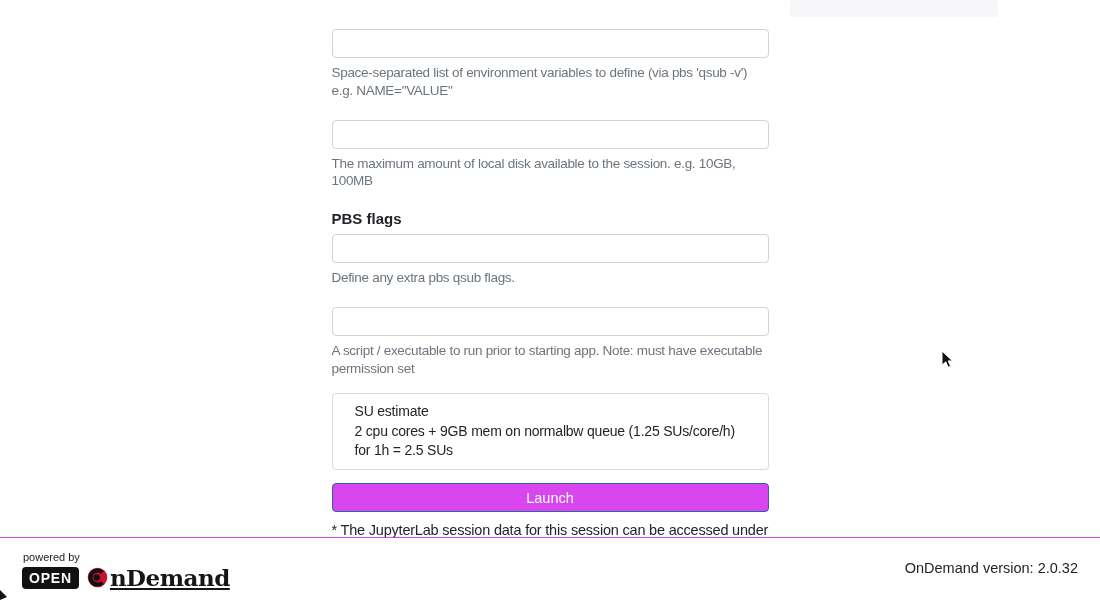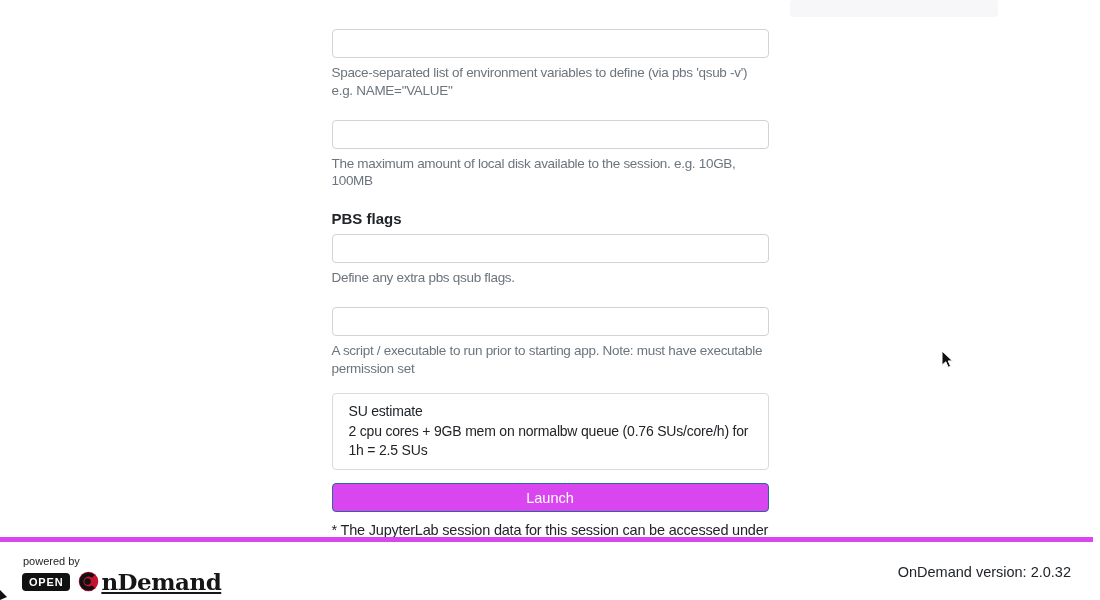--- a/index.html
+++ b/index.html
@@ -21,42 +21,42 @@
     display:block;width:100%;box-sizing:border-box;height:29px;
     border:1px solid #ced4da;border-radius:4px;background:#fff;
     padding:4px 10px;font-size:14px;color:#495057;outline:none;
     font-family:"Liberation Sans","DejaVu Sans",sans-serif;
   }
   .help{
     margin-top:6px;font-size:13.5px;letter-spacing:-0.3px;line-height:1.32;color:#6c757d;
   }
   .su-box{
     margin-top:14px;border:1px solid #d8dbdf;border-radius:4px;background:#fff;
-    padding:8px 16px;font-size:14px;letter-spacing:-0.2px;line-height:1.42;color:#212529;
+    padding:8px 22px;font-size:14px;letter-spacing:-0.2px;line-height:1.42;color:#212529;
   }
   .launch-btn{
     display:block;width:100%;box-sizing:border-box;height:29px;margin-top:13px;
     background:#d946ef;border:1px solid #2a679c;border-radius:4px;
     color:#ffffff;font-size:14.5px;text-align:center;cursor:pointer;
     font-family:"Liberation Sans","DejaVu Sans",sans-serif;
   }
   .footnote{
     margin:9px 0 0 0;font-size:14.5px;letter-spacing:-0.2px;line-height:1.35;color:#212529;
   }
   .footnote a{color:#3583d8;text-decoration:none;cursor:pointer;}
   .page-footer{
-    position:absolute;left:0;right:7px;top:537px;height:63px;box-sizing:border-box;
-    border-top:5px solid #d946ef;background:#ffffff;
+    position:absolute;left:0;right:0;top:537px;height:63px;box-sizing:border-box;
+    border-top:1px solid #d946ef;background:#ffffff;
     display:flex;justify-content:space-between;align-items:flex-start;
     padding:13px 22px 0 22px;
   }
   .powered-by{font-size:11px;color:#212529;margin:0 0 3px 1px;}
   .logo-row{display:flex;align-items:center;}
   .open-badge{
-    background:#111111;color:#ffffff;font-size:11px;font-weight:bold;
+    background:#111111;color:#ffffff;font-size:14px;font-weight:bold;
     letter-spacing:0.8px;padding:3px 7px;border-radius:4px;margin-right:7px;
   }
   .brand-text{
     font-family:"DejaVu Serif","Liberation Serif",serif;font-weight:700;
     font-size:23px;line-height:1;color:#161616;letter-spacing:-0.5px;text-decoration:underline;
   }
   .o-icon{margin-right:1px;vertical-align:middle;}
   .version{font-size:14.5px;color:#212529;margin-top:9px;}
   .cursor{position:absolute;left:941px;top:350px;}
   .corner-mark{position:absolute;left:0;top:590px;}
@@ -84,21 +84,21 @@
     <div class="help">Define any extra pbs qsub flags.</div>
   </div>
 
   <div class="form-group">
     <input type="text" class="form-control" value="" style="">
     <div class="help">A script / executable to run prior to starting app. Note: must have executable permission set</div>
   </div>
 
   <div class="su-box">
     <div>SU estimate</div>
-    <div>2 cpu cores + 9GB mem on normalbw queue (0.76 SUs/core/h) for 1h = 2.5 SUs</div>
+    <div>2 cpu cores + 9GB mem on normalbw queue (1.25 SUs/core/h) for 1h = 2.5 SUs</div>
   </div>
 
   <button class="launch-btn">Launch</button>
 
   <p class="footnote"><span>* The JupyterLab session data for this session can be accessed under the </span><a>data root directory</a><span>.</span></p>
 
 </main>
 
 <footer class="page-footer">
   <div>

